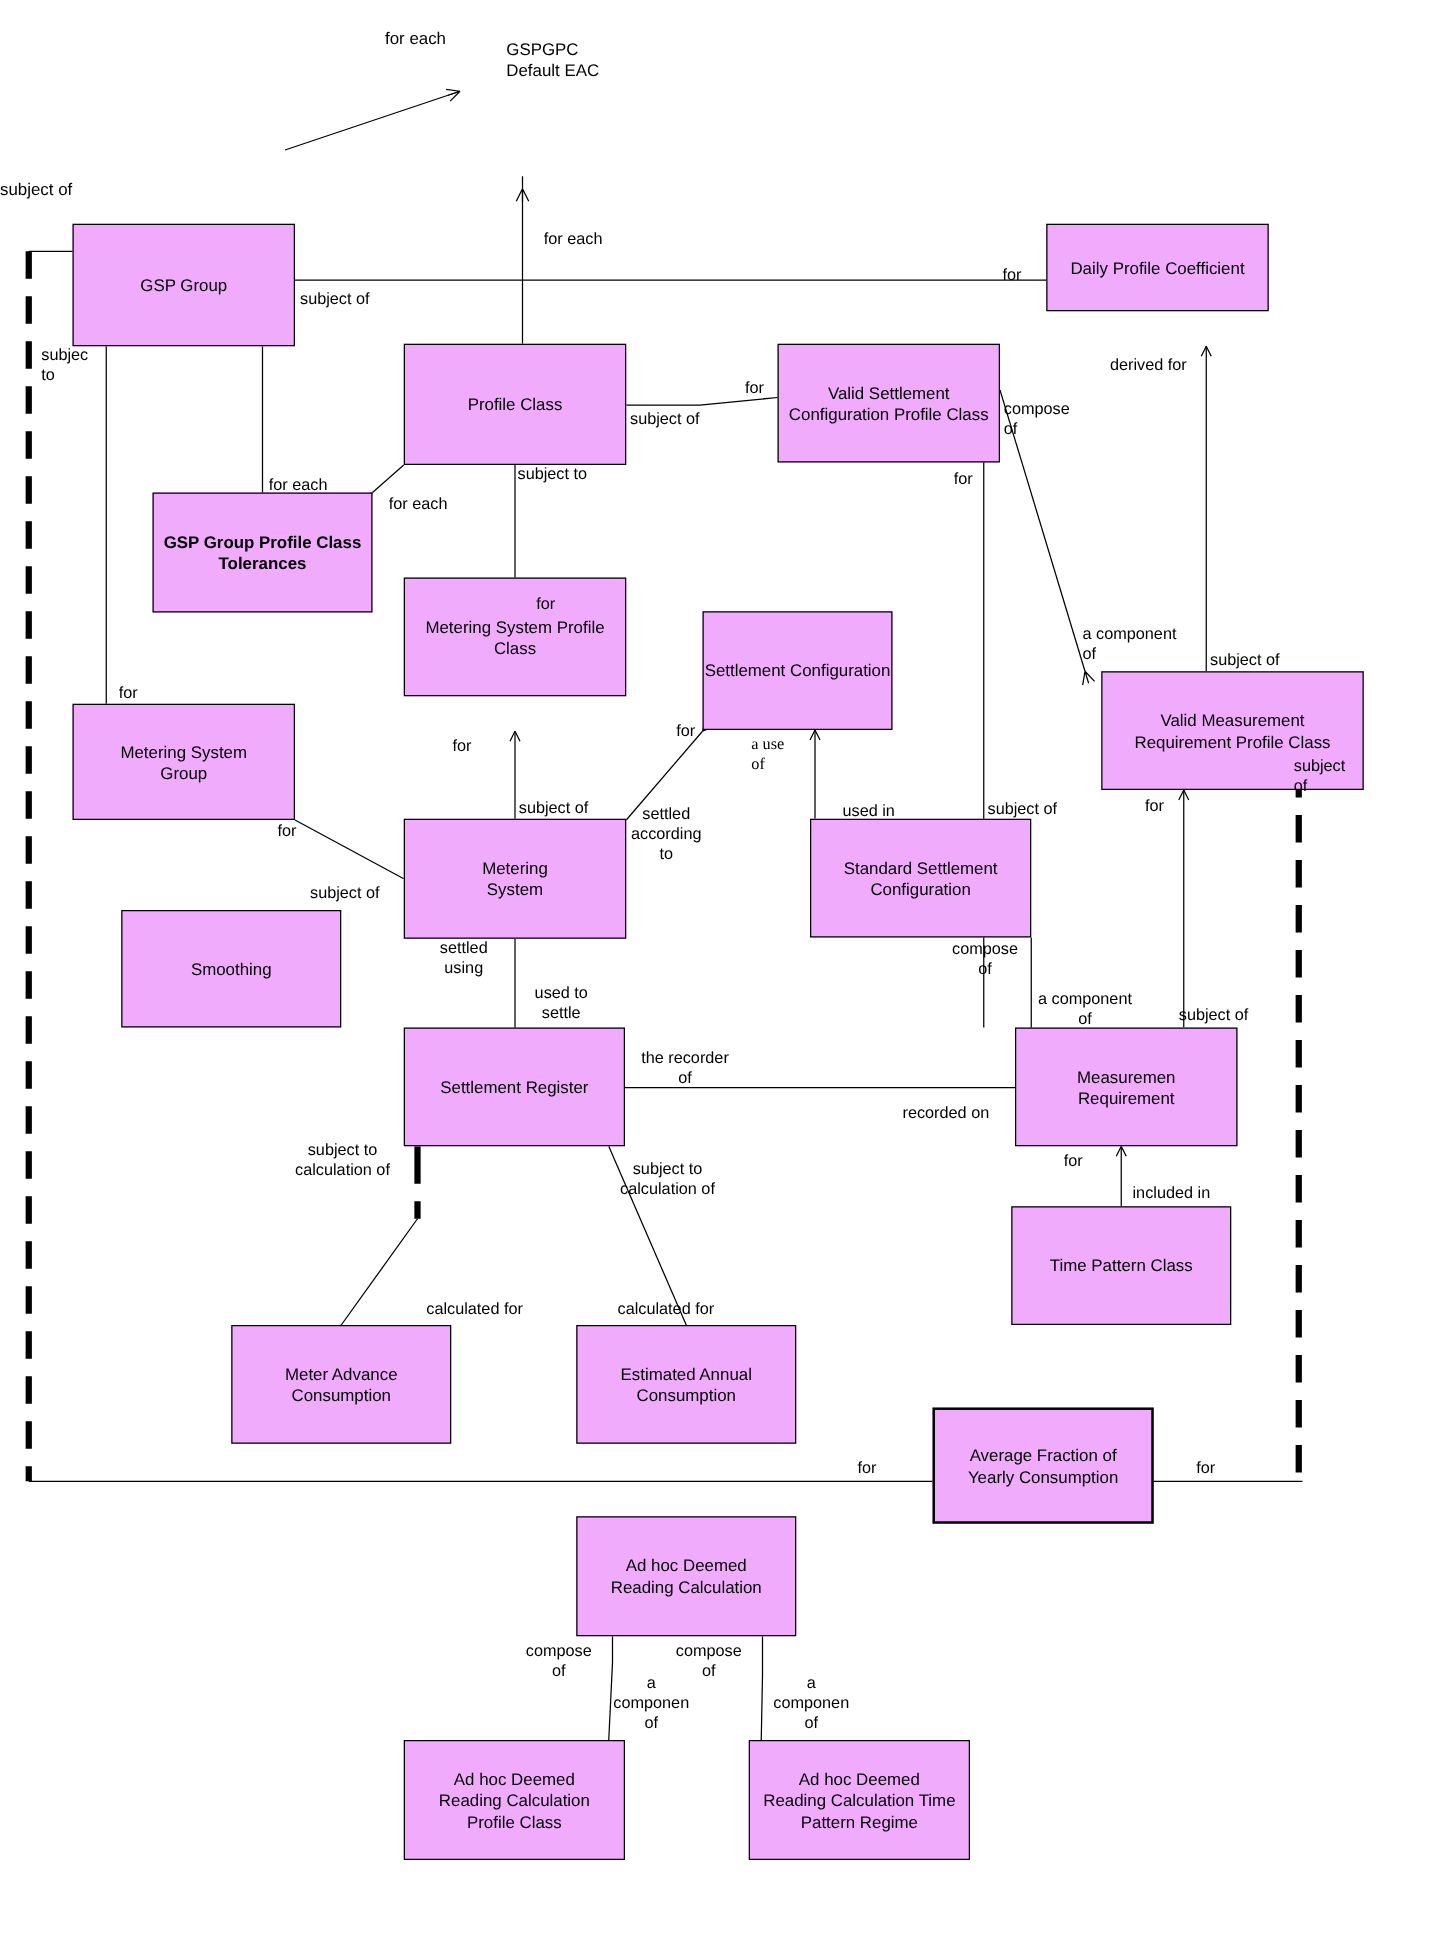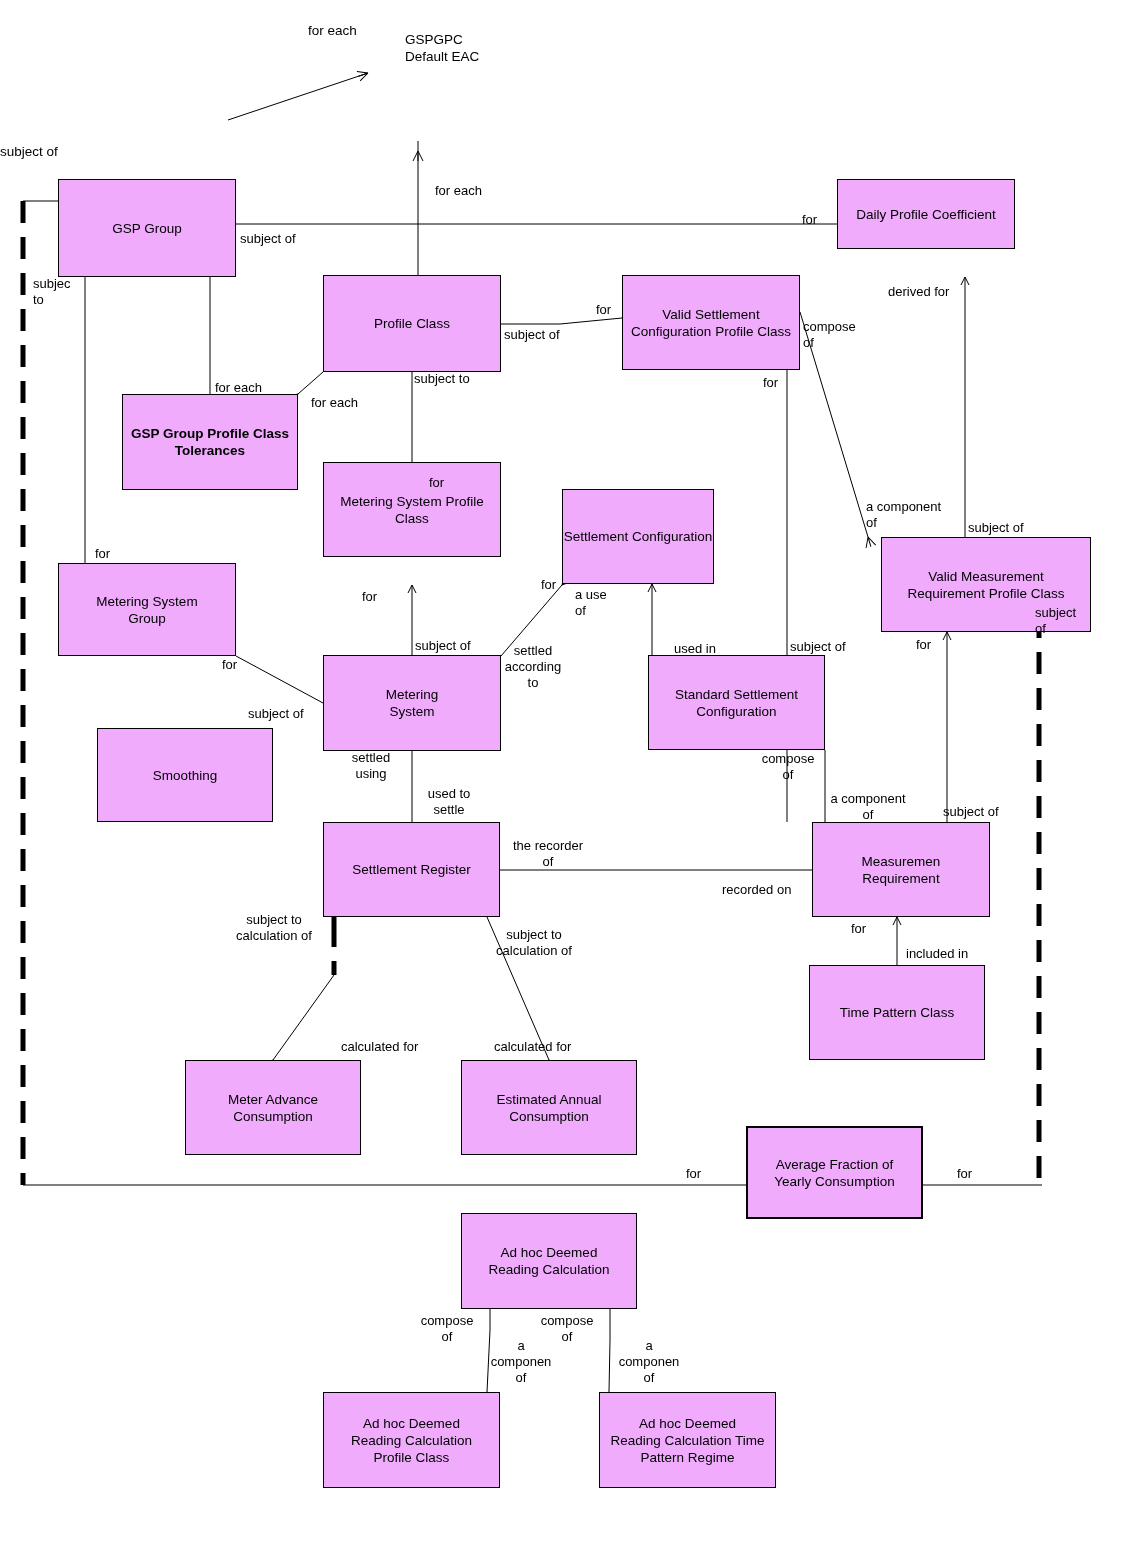--- a/index.html
+++ b/index.html
@@ -263,21 +263,21 @@
   <div class="rel-label" style="left:215px;  top:380px;">for each</div>
   <div class="rel-label" style="left:414px;  top:371px;">subject to</div>
   <div class="rel-label" style="left:311px;  top:395px;">for each</div>
   <div class="rel-label" style="left:763px;  top:375px;">for</div>
   <div class="rel-label" style="left:429px;  top:475px;">for</div>
   <div class="rel-label" style="left:866px;  top:499px;">a component
 of</div>
   <div class="rel-label" style="left:968px;  top:520px;">subject of</div>
   <div class="rel-label" style="left:95px;   top:546px;">for</div>
   <div class="rel-label" style="left:541px;  top:577px;">for</div>
-  <div class="rel-label" style="left:575px;  top:587px;">a use
+  <div class="rel-label" style="left:601px;  top:587px;font-family:Liberation Serif, serif;">a use
 of</div>
   <div class="rel-label" style="left:362px;  top:589px;">for</div>
   <div class="rel-label" style="left:415px;  top:638px;">subject of</div>
   <div class="rel-label center" style="left:500px; top:643px; width:66px;">settled
 according
 to</div>
   <div class="rel-label" style="left:674px;  top:641px;">used in</div>
   <div class="rel-label" style="left:790px;  top:639px;">subject of</div>
   <div class="rel-label" style="left:916px;  top:637px;">for</div>
   <div class="rel-label" style="left:1035px; top:605px;">subject

